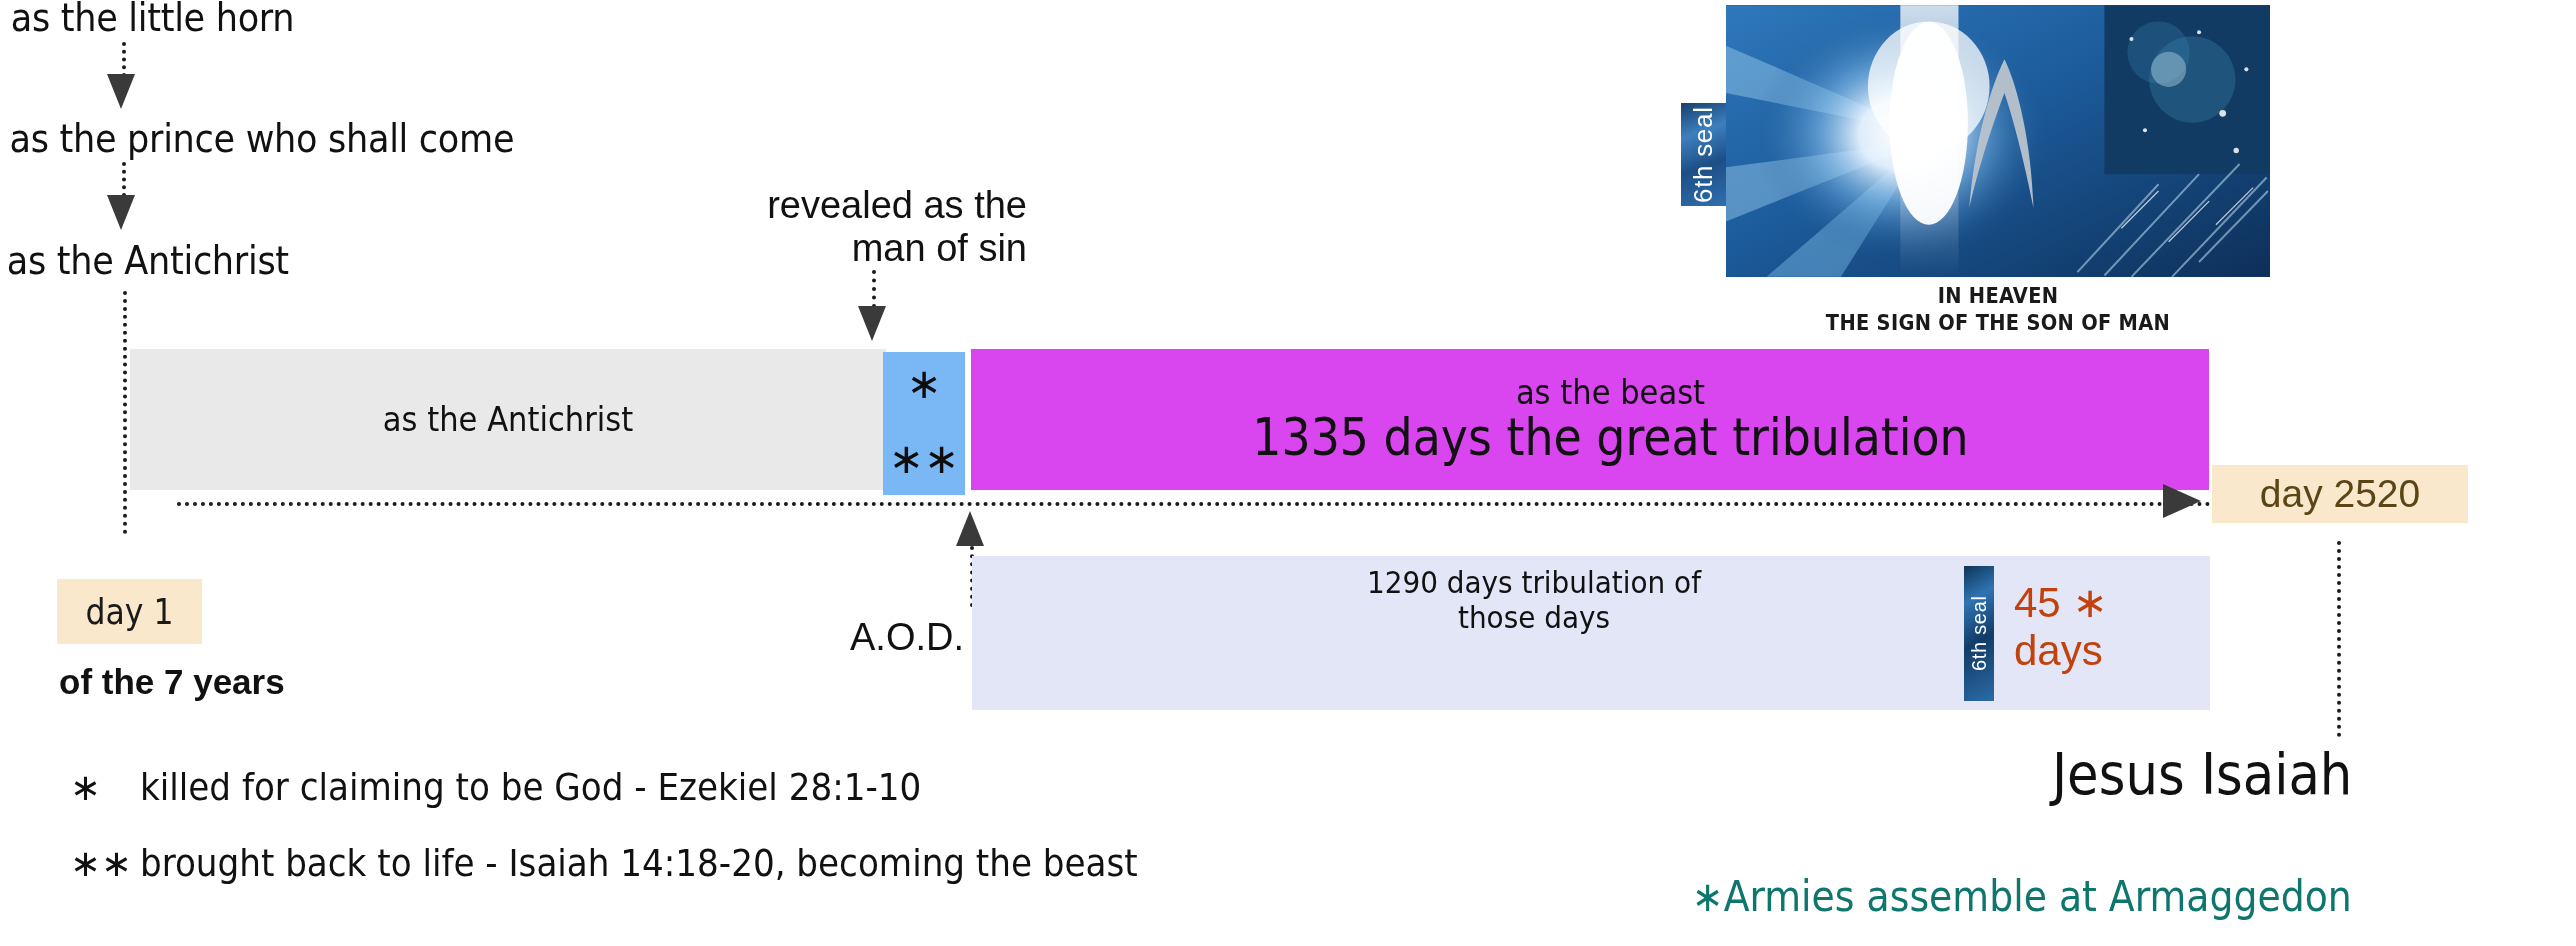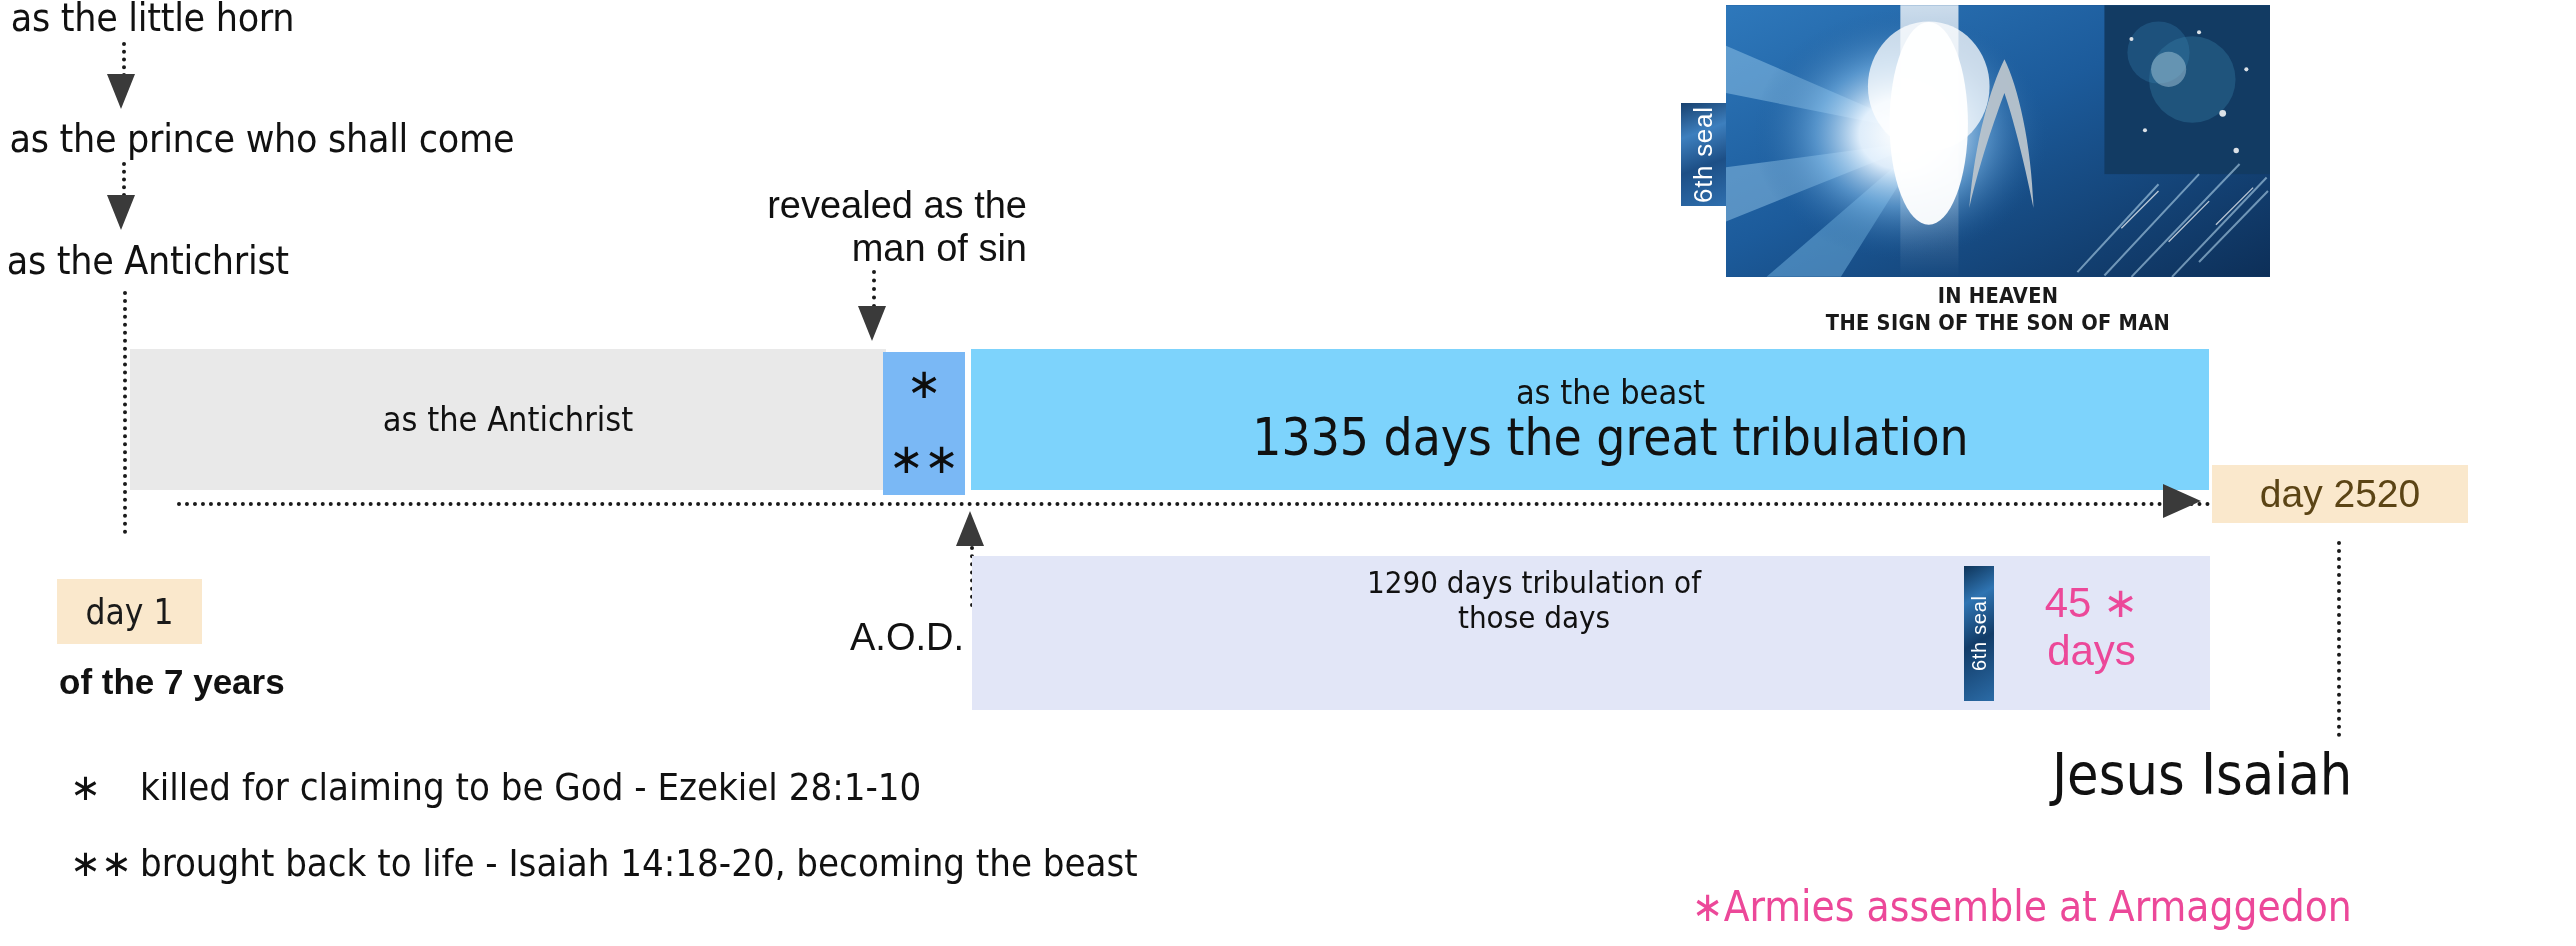--- a/index.html
+++ b/index.html
@@ -59,21 +59,21 @@
 
   
   .bar {
     box-sizing: border-box;
     display: flex;
     flex-direction: column;
     align-items: center;
     justify-content: center;
   }
   .bar-grey  { background: #e9e9e9; }
-  .bar-pink  { background: #7dd3fc; padding-left: 41px; }
+  .bar-pink  { background: #d946ef; padding-left: 41px; }
   .bar-blue  { background: #7ab8f5; }
   .bar-lav   { background: #e2e6f7; }
 
   .bar-sub {
     font-family: "DejaVu Sans Condensed", "Liberation Sans Narrow", "Liberation Sans", sans-serif;
     font-size: 34px;
     line-height: 1.05;
     color: #111;
   }
   .bar-main {
@@ -138,22 +138,22 @@
   .aod {
     font-family: "Liberation Sans", sans-serif;
     font-size: 38px;
     color: #111;
     white-space: nowrap;
   }
   .days45 {
     font-family: "Liberation Sans", sans-serif;
     font-size: 42px;
     line-height: 1.15;
-    text-align: center;
-    color: #ec4899;
+    text-align: left;
+    color: #c2410c;
   }
 
   
   .footnote {
     font-family: "DejaVu Sans Condensed", "Liberation Sans Narrow", "Liberation Sans", sans-serif;
     font-size: 38px;
     color: #111;
     white-space: nowrap;
   }
   .fn-mark {
@@ -164,23 +164,22 @@
   }
   .jesus-returns {
     font-family: "DejaVu Sans Condensed", "Liberation Sans Narrow", "Liberation Sans", sans-serif;
     font-size: 57px;
     color: #111;
     white-space: nowrap;
   }
   .armaggedon {
     font-family: "DejaVu Sans Condensed", "Liberation Sans Narrow", "Liberation Sans", sans-serif;
     font-size: 42px;
-    color: #ec4899;
-    white-space: nowrap;
-    margin-top: 10px;
+    color: #0f766e;
+    white-space: nowrap;
   }
 
   
   .seal-tab {
     writing-mode: vertical-rl;
     transform: rotate(180deg);
     background: linear-gradient(160deg, #2f6fae 0%, #1d4f86 40%, #3d7fbe 70%, #17406e 100%);
     color: #ffffff;
     font-family: "Liberation Sans", sans-serif;
     font-size: 26px;

